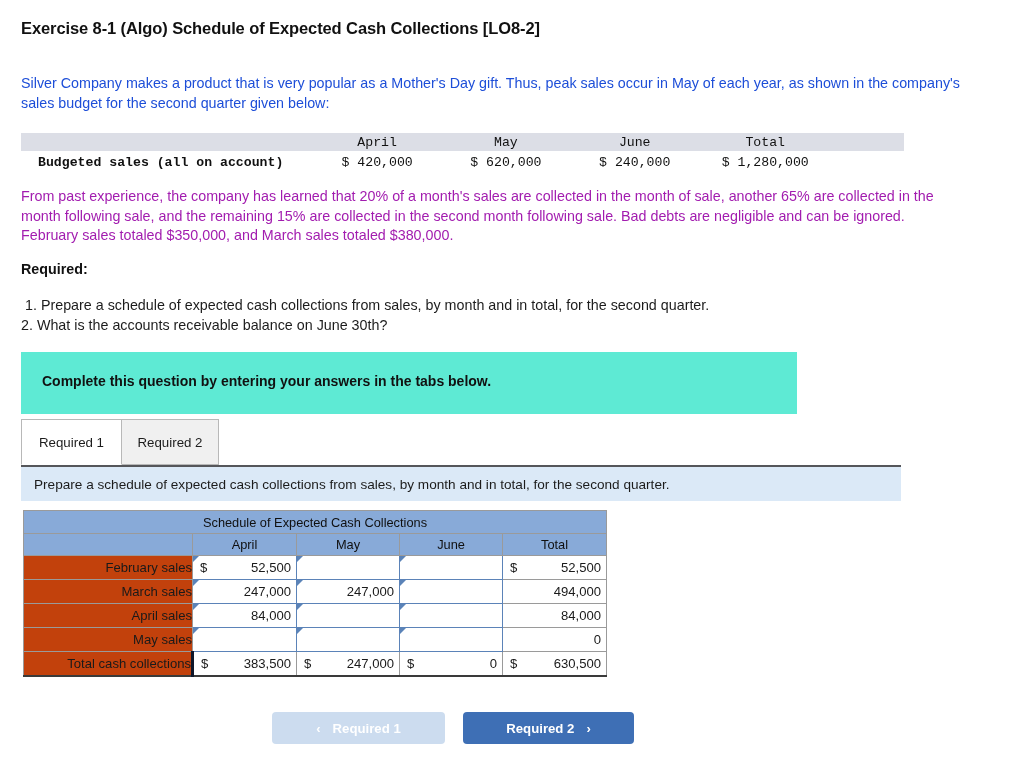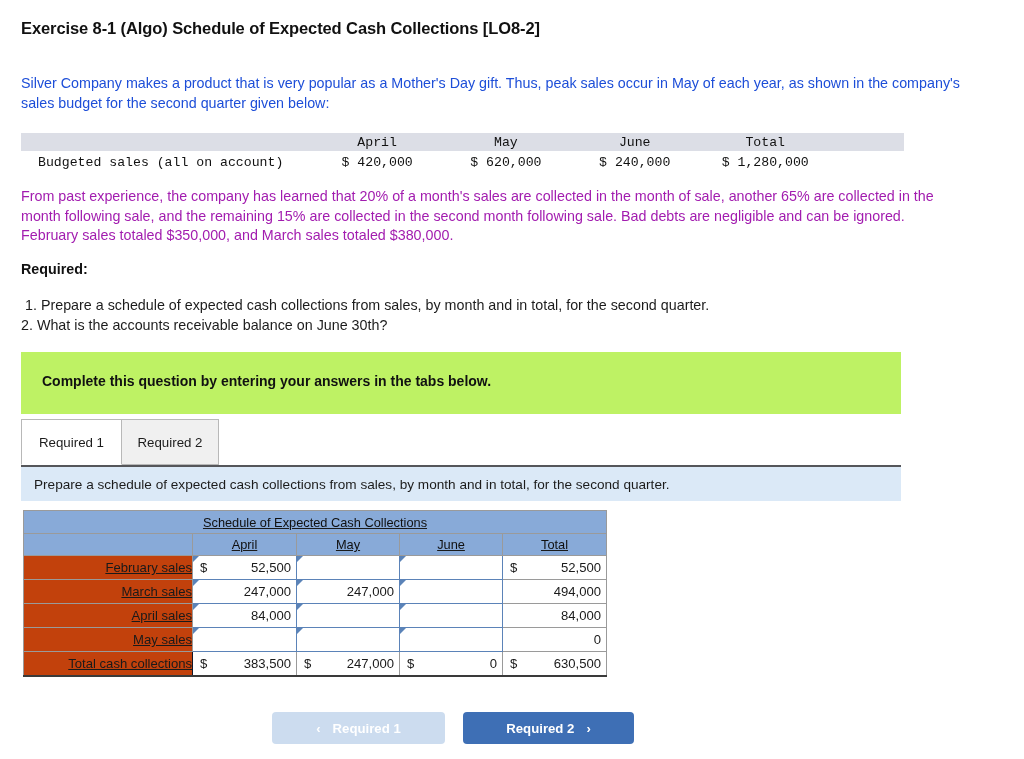--- a/index.html
+++ b/index.html
@@ -59,21 +59,21 @@
   .budget-table thead td.bt-hcell {
     text-align: center;
     vertical-align: middle;
   }
   .budget-table tbody td {
     height: 22px;
     padding: 0;
     vertical-align: middle;
     background: #ffffff;
   }
-  .bt-label { width: 300px; padding-left: 17px !important; white-space: nowrap; }
+  .bt-label { width: 300px; padding-left: 17px !important; white-space: nowrap; font-weight: bold; }
   .bt-num {
     width: 145px;
     text-align: center;
     white-space: nowrap;
   }
   .bt-spacer { width: 93px; }
 
   
   .body-par {
     position: absolute;
@@ -104,23 +104,23 @@
     color: #1c1c1c;
   }
   .req-list div { white-space: nowrap; }
   .req-list .ri1 { padding-left: 4px; }
 
   
   .gray-bar {
     position: absolute;
     left: 21px;
     top: 352px;
-    width: 880px;
+    width: 776px;
     height: 62px;
-    background: #bef264;
+    background: #5eead4;
   }
   .gray-bar-text {
     position: absolute;
     left: 21px;
     top: 21px;
     font-size: 14px;
     font-weight: bold;
     color: #111111;
     white-space: nowrap;
   }
@@ -173,21 +173,20 @@
     color: #1c1c1c;
     white-space: nowrap;
   }
 
   
   .grid-wrap {
     position: absolute;
     left: 23px;
     top: 510px;
     width: 583px;
-    text-decoration: underline;
   }
   table.grid {
     border-collapse: collapse;
     table-layout: fixed;
     width: 583px;
     font-size: 13.1px;
     color: #1a1a1a;
   }
   table.grid td, table.grid th {
     padding: 0;
@@ -275,21 +274,21 @@
     top: 4px;
     font-size: 13.1px;
   }
 
   
   .g-total .g-rowlabel,
   .g-total .g-out {
     border-top: 1px solid #3a3a3a;
     border-bottom: 2px solid #3a3a3a;
   }
-  .g-total .g-rowlabel { border-left: 1px solid #9a9a9a; border-right: 1px solid #0f172a; }
+  .g-total .g-rowlabel { border-left: 1px solid #9a9a9a; border-right: 3px solid #0f172a; }
 
   
   .nav-btn {
     position: absolute;
     height: 32px;
     border-radius: 4px;
     display: flex;
     align-items: center;
     justify-content: center;
     gap: 12px;

